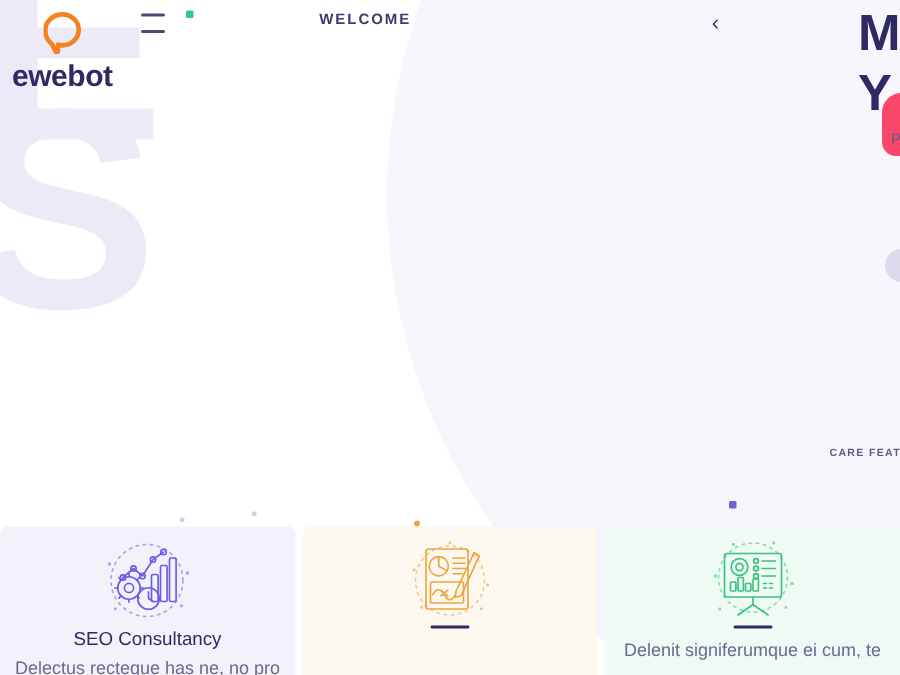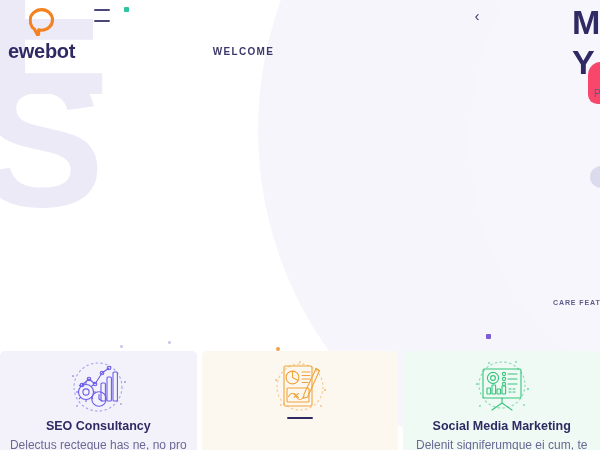--- a/index.html
+++ b/index.html
@@ -70,21 +70,20 @@
   .burger i{ display:block; height:2px; background:#4b4878; border-radius:1px; }
   .burger i:nth-child(1){ width:16px; }
   .burger i:nth-child(2){ width:16px; }
 
   .welcome{
     position:absolute; left:0; top:8px; width:487px;
     text-align:center;
     font-size:10px; font-weight:600; color:#3d3a6b;
     letter-spacing:1.3px;
     z-index:21;
-    margin-top:38px;
   }
   .nav-prev{
     position:absolute; left:466px; top:4px;
     width:22px; height:22px; z-index:21;
     display:flex; align-items:center; justify-content:center;
     color:#3d3a6b; font-size:15px; line-height:1;
   }
 
   
   .headline{
@@ -141,21 +140,21 @@
     display:flex; flex-direction:column; align-items:center;
     overflow:hidden;
     position:relative;
   }
   .card-icon{ width:72px; height:56px; display:block; }
   .card-divider{
     width:26px; height:2px; margin:2px 0 3px;
     border-radius:1px;
   }
   .card-title{
-    font-size:12.5px; font-weight:700; color:#2f2a63;
+    font-size:12.5px; font-weight:400; color:#2f2a63;
     line-height:1.1; text-align:center; white-space:nowrap;
   }
   .card-desc{
     margin-top:4px;
     font-size:12px; color:#6b6894;
     line-height:1.25; text-align:right; white-space:nowrap;
   }
 </style>
 </head>
 <body>
@@ -294,18 +293,17 @@
             <rect x="10" y="24" width="2" height="2" rx=".4"></rect>
             <rect x="61" y="29" width="2" height="2" rx=".4"></rect>
             <rect x="22" y="3" width="1.8" height="1.8" rx=".4"></rect>
             <rect x="49" y="2" width="1.8" height="1.8" rx=".4"></rect>
             <rect x="57" y="45" width="1.8" height="1.8" rx=".4"></rect>
             <rect x="13" y="46" width="1.8" height="1.8" rx=".4"></rect>
           </g>
         </svg>
       </span>
       <span class="card-divider" style="background:#2f2a63;"></span>
-      <span class="card-title">Social Media Marketing</span>
       <span class="card-desc">Delenit signiferumque ei cum, te</span>
     </div>
 
   </div>
 </div>
 
 </body></html>

